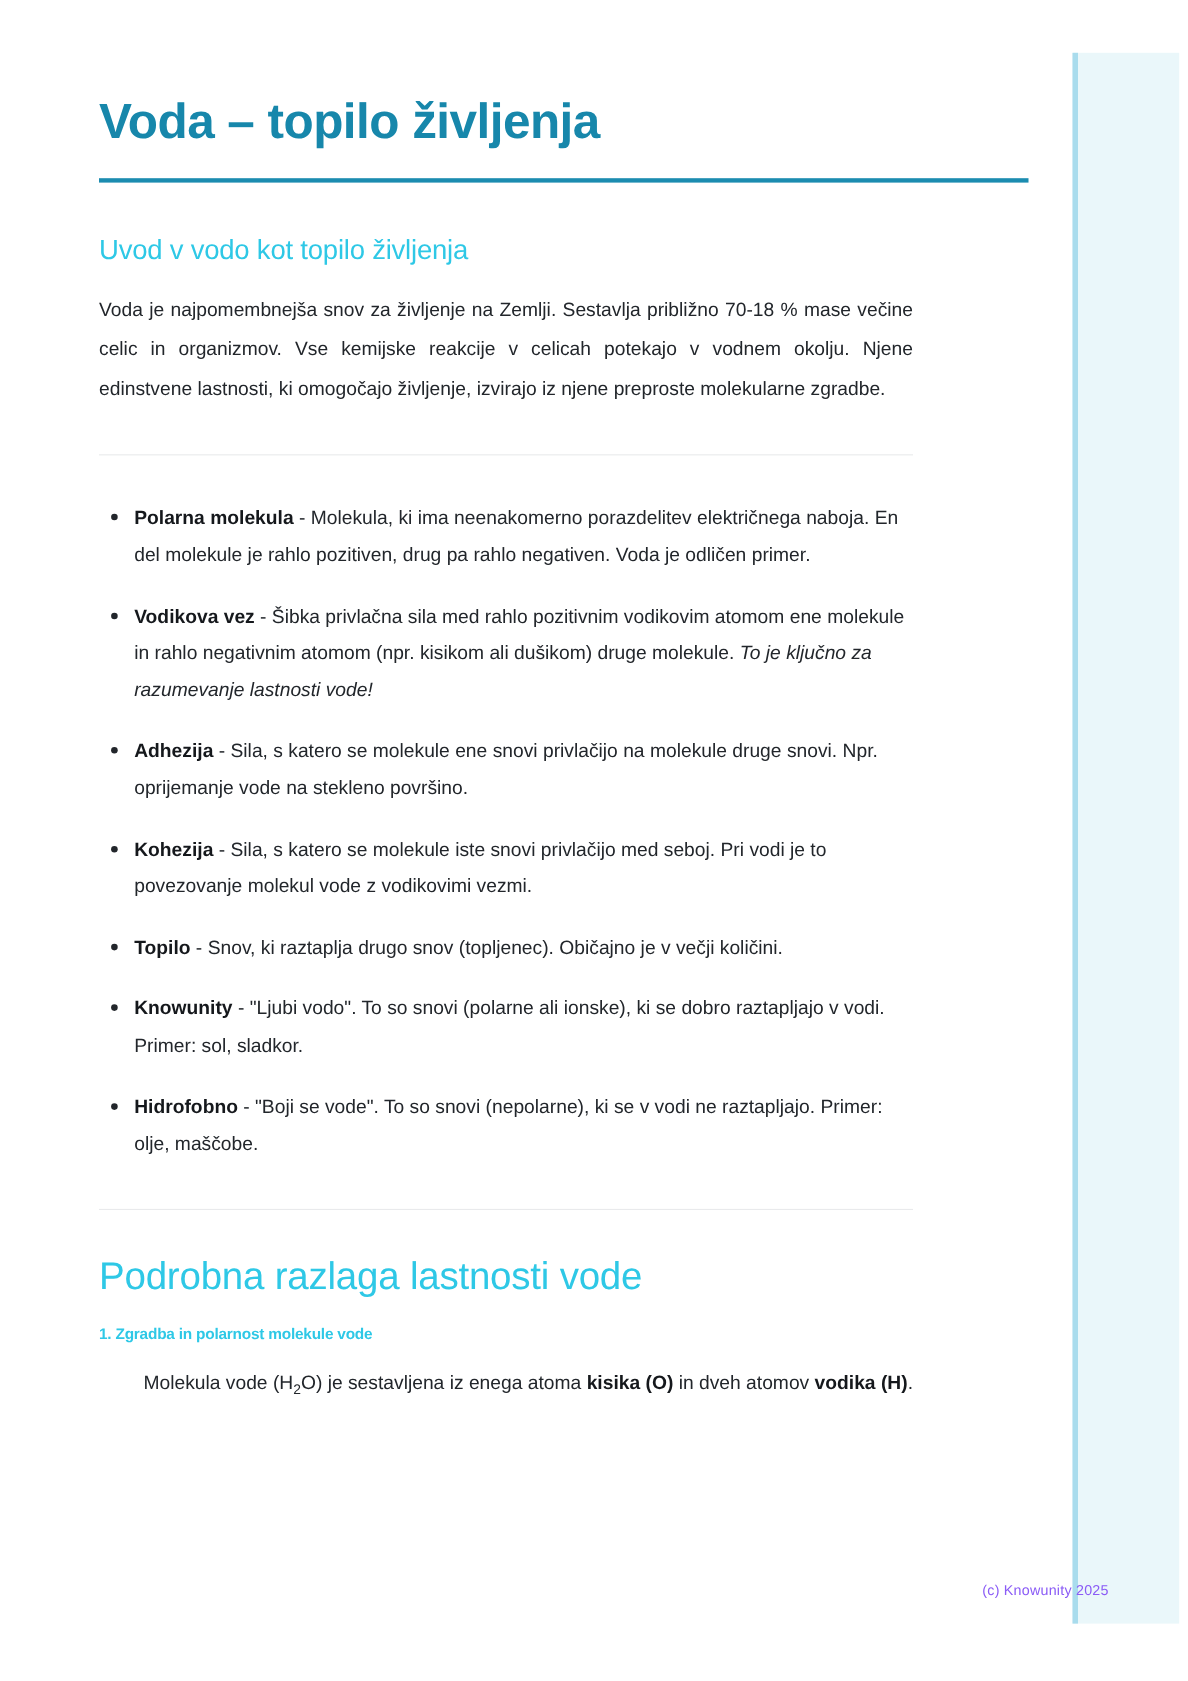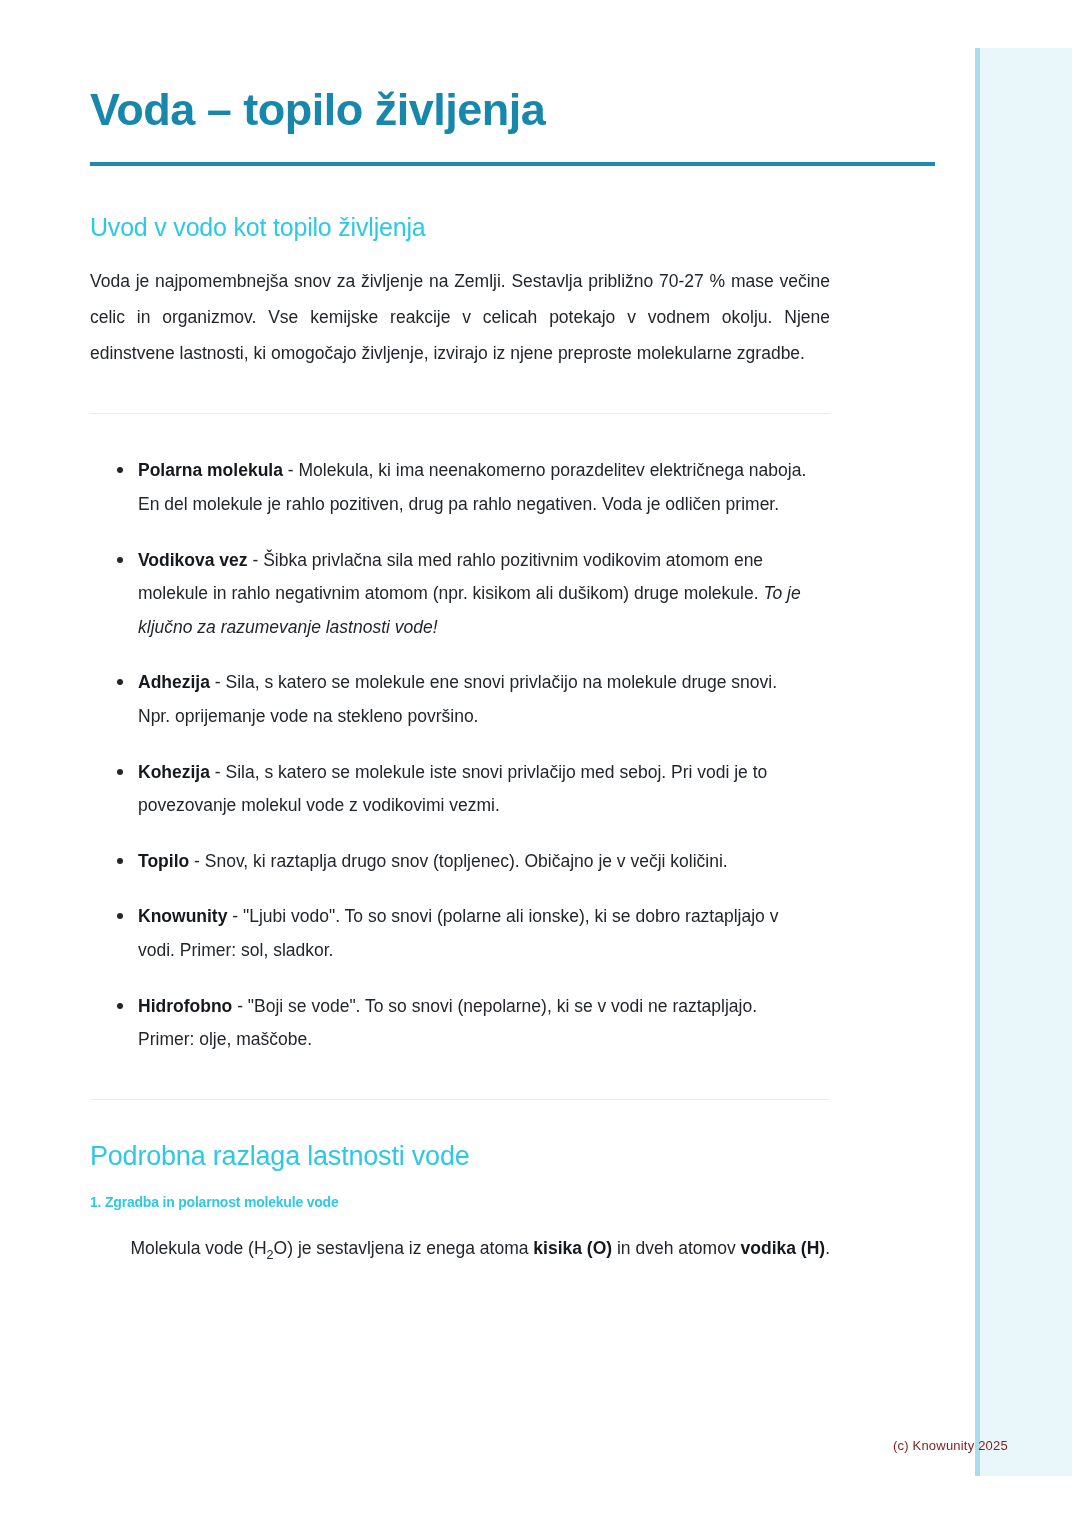--- a/index.html
+++ b/index.html
@@ -30,21 +30,21 @@
     position: absolute;
     top: 48px;
     left: 975px;
     width: 5px;
     height: 1428px;
     background: #a9dced;
   }
 
   .page {
     position: relative;
-    width: 980px;
+    width: 1080px;
     padding: 0;
     box-sizing: border-box;
   }
 
   .content {
     position: relative;
     padding: 84px 150px 0 90px;
     box-sizing: border-box;
     z-index: 2;
   }
@@ -68,21 +68,21 @@
   h2.section-heading {
     font-size: 25px;
     line-height: 1.2;
     font-weight: 400;
     color: #2ec8e6;
     margin: 0 0 22px 0;
     letter-spacing: -0.2px;
   }
 
   h2.section-heading.big {
-    font-size: 27px;
+    font-size: 35px;
   }
 
   h3.sub-heading {
     font-size: 14px;
     line-height: 1.2;
     font-weight: 700;
     color: #2ec8e6;
     margin: 0 0 20px 0;
     letter-spacing: -0.2px;
   }
@@ -102,21 +102,21 @@
 
   hr.divider {
     border: none;
     border-top: 1.5px solid #e9eaec;
     width: 740px;
     margin: 42px 0 40px 0;
   }
 
   ul.term-list {
     list-style: none;
-    margin: 16px;
+    margin: 0;
     padding: 0;
     max-width: 745px;
   }
 
   ul.term-list li {
     position: relative;
     padding-left: 32px;
     margin-bottom: 22px;
     font-size: 17.5px;
     line-height: 1.92;
@@ -149,21 +149,21 @@
     font-size: 0.72em;
     vertical-align: sub;
     line-height: 0;
   }
 
   .watermark {
     position: absolute;
     left: 893px;
     top: 1438px;
     font-size: 13px;
-    color: #7f1d1d;
+    color: #8b5cf6;
     letter-spacing: 0.2px;
     z-index: 5;
     white-space: nowrap;
   }
 
   .section-block {
     margin: 0;
   }
 </style>
 </head>
@@ -173,21 +173,21 @@
 <div class="edge-strip-line"></div>
 
 <div class="page">
   <div class="content">
 
     <h1 class="doc-title">Voda – topilo življenja</h1>
     <div class="title-rule"></div>
 
     <div class="section-block">
       <h2 class="section-heading">Uvod v vodo kot topilo življenja</h2>
-      <p class="body-text">Voda je najpomembnejša snov za življenje na Zemlji. Sestavlja približno 70-27 % mase večine celic in organizmov. Vse kemijske reakcije v celicah potekajo v vodnem okolju. Njene edinstvene lastnosti, ki omogočajo življenje, izvirajo iz njene preproste molekularne zgradbe.</p>
+      <p class="body-text">Voda je najpomembnejša snov za življenje na Zemlji. Sestavlja približno 70-18 % mase večine celic in organizmov. Vse kemijske reakcije v celicah potekajo v vodnem okolju. Njene edinstvene lastnosti, ki omogočajo življenje, izvirajo iz njene preproste molekularne zgradbe.</p>
     </div>
 
     <hr class="divider">
 
     <div class="section-block">
       <ul class="term-list" id="term-list">
           <li><span class="bullet-dot"></span><span class="term-name">Polarna molekula</span><span> - </span><span>Molekula, ki ima neenakomerno porazdelitev električnega naboja. En del molekule je rahlo pozitiven, drug pa rahlo negativen. Voda je odličen primer.</span></li>
           <li><span class="bullet-dot"></span><span class="term-name">Vodikova vez</span><span> - </span><span>Šibka privlačna sila med rahlo pozitivnim vodikovim atomom ene molekule in rahlo negativnim atomom (npr. kisikom ali dušikom) druge molekule. </span><span class="term-em">To je ključno za razumevanje lastnosti vode!</span></li>
           <li><span class="bullet-dot"></span><span class="term-name">Adhezija</span><span> - </span><span>Sila, s katero se molekule ene snovi privlačijo na molekule druge snovi. Npr. oprijemanje vode na stekleno površino.</span></li>
           <li><span class="bullet-dot"></span><span class="term-name">Kohezija</span><span> - </span><span>Sila, s katero se molekule iste snovi privlačijo med seboj. Pri vodi je to povezovanje molekul vode z vodikovimi vezmi.</span></li>

